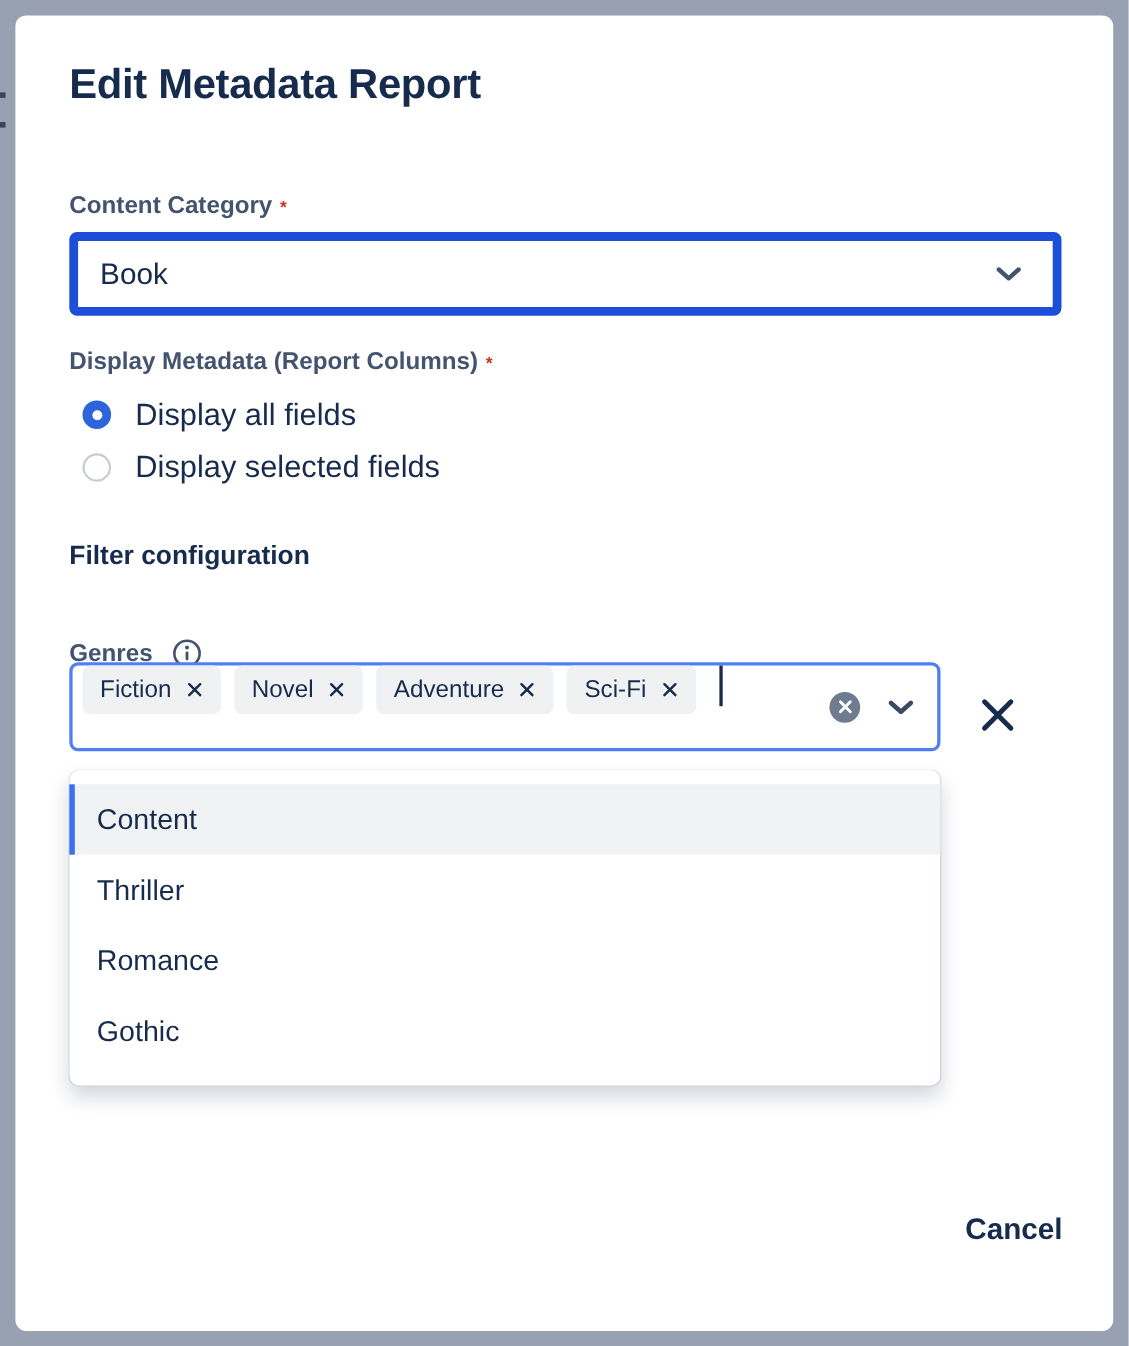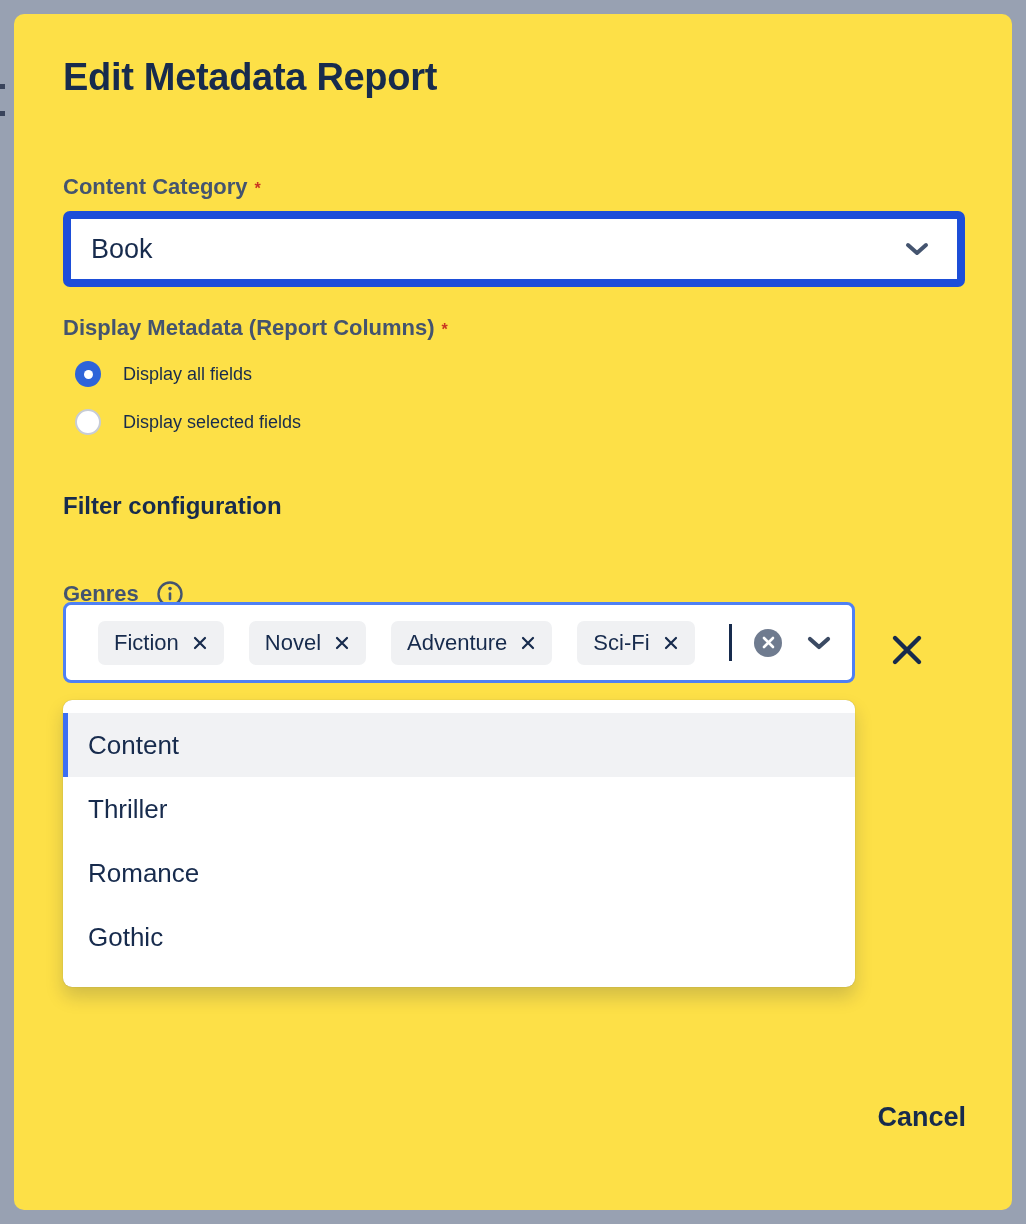--- a/index.html
+++ b/index.html
@@ -7,21 +7,21 @@
   body {
     position:relative;
     background:#98a1b2;
     font-family:"Liberation Sans", sans-serif;
     overflow:hidden;
   }
   .bg-dot { position:absolute; left:0; width:5px; height:5px; background:#2f3a52; opacity:.9; }
 
   .modal {
     position:absolute; left:14px; top:14px; width:998px; height:1196px;
-    background:#fde047; border-radius:10px;
+    background:#ffffff; border-radius:10px;
   }
   .abs { position:absolute; }
 
   .title { left:49px; top:42px; font-size:38px; font-weight:700; color:#172b4d; letter-spacing:-0.3px; }
 
   .field-label { font-size:22px; font-weight:700; color:#44546f; }
   .req { color:#ca3521; margin-left:7px; font-weight:700; }
 
   .select {
     left:49px; top:197px; width:902px; height:76px;
@@ -32,30 +32,30 @@
   .select-value { font-size:27px; color:#172b4d; }
 
   .radio-row { display:flex; align-items:center; gap:22px; cursor:pointer; }
   .radio-circle { width:26px; height:26px; border-radius:50%; flex:0 0 26px; }
   .radio-circle.checked { background:#2e64d9; position:relative; }
   .radio-circle.checked::after {
     content:""; position:absolute; left:50%; top:50%; width:9px; height:9px;
     margin:-4.5px 0 0 -4.5px; border-radius:50%; background:#fff;
   }
   .radio-circle.unchecked { background:#fff; border:2.5px solid #c7ccd6; }
-  .radio-label { font-size:18px; color:#172b4d; }
+  .radio-label { font-size:28px; color:#172b4d; }
 
   .section-heading { left:49px; top:478px; font-size:24px; font-weight:700; color:#172b4d; }
 
   .genres-label-row { left:49px; top:550px; display:flex; align-items:center; gap:17px;margin-top:16px; }
 
   .multiselect {
     left:49px; top:588px; width:792px; height:81px;
     border:3px solid #4e80f4; border-radius:8px; background:#fff;
-    display:flex; align-items:center; padding-left:32px; gap:25px; cursor:text;
+    display:flex; align-items:flex-start; padding-left:9px; gap:12px; cursor:text;
   }
   .tag {
     display:flex; align-items:center; gap:13px; height:44px; padding:0 16px;
     background:#f0f1f3; border-radius:7px; white-space:nowrap;
   }
   .tag-label { font-size:22px; color:#172b4d; }
   .tag-x { display:flex; cursor:pointer; }
   .caret { width:3px; height:37px; background:#172b4d; margin-left:9px; }
   .ms-controls {
     position:absolute; right:20px; top:50%; transform:translateY(-50%);

